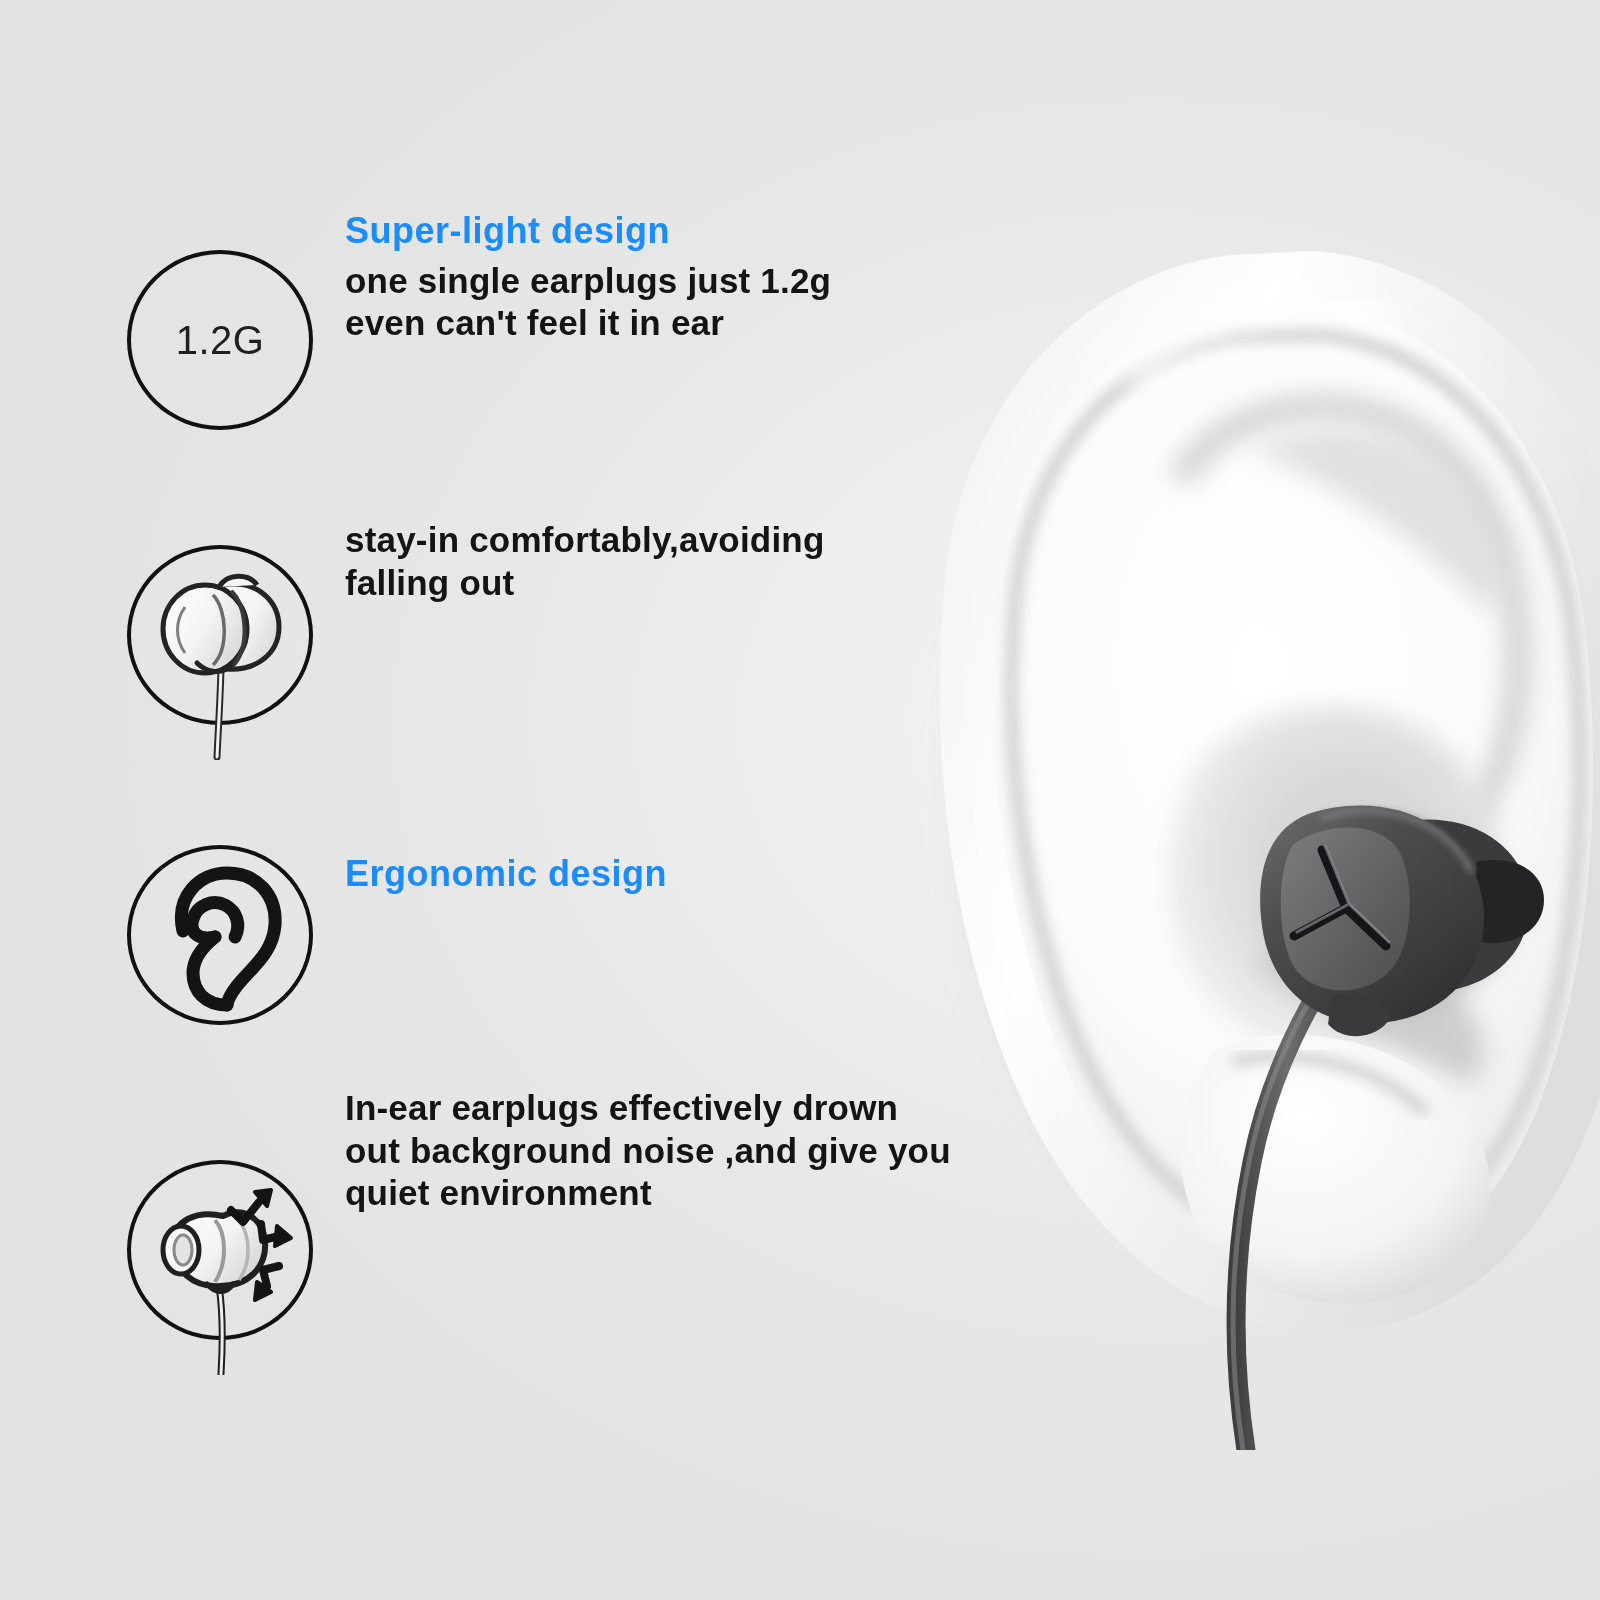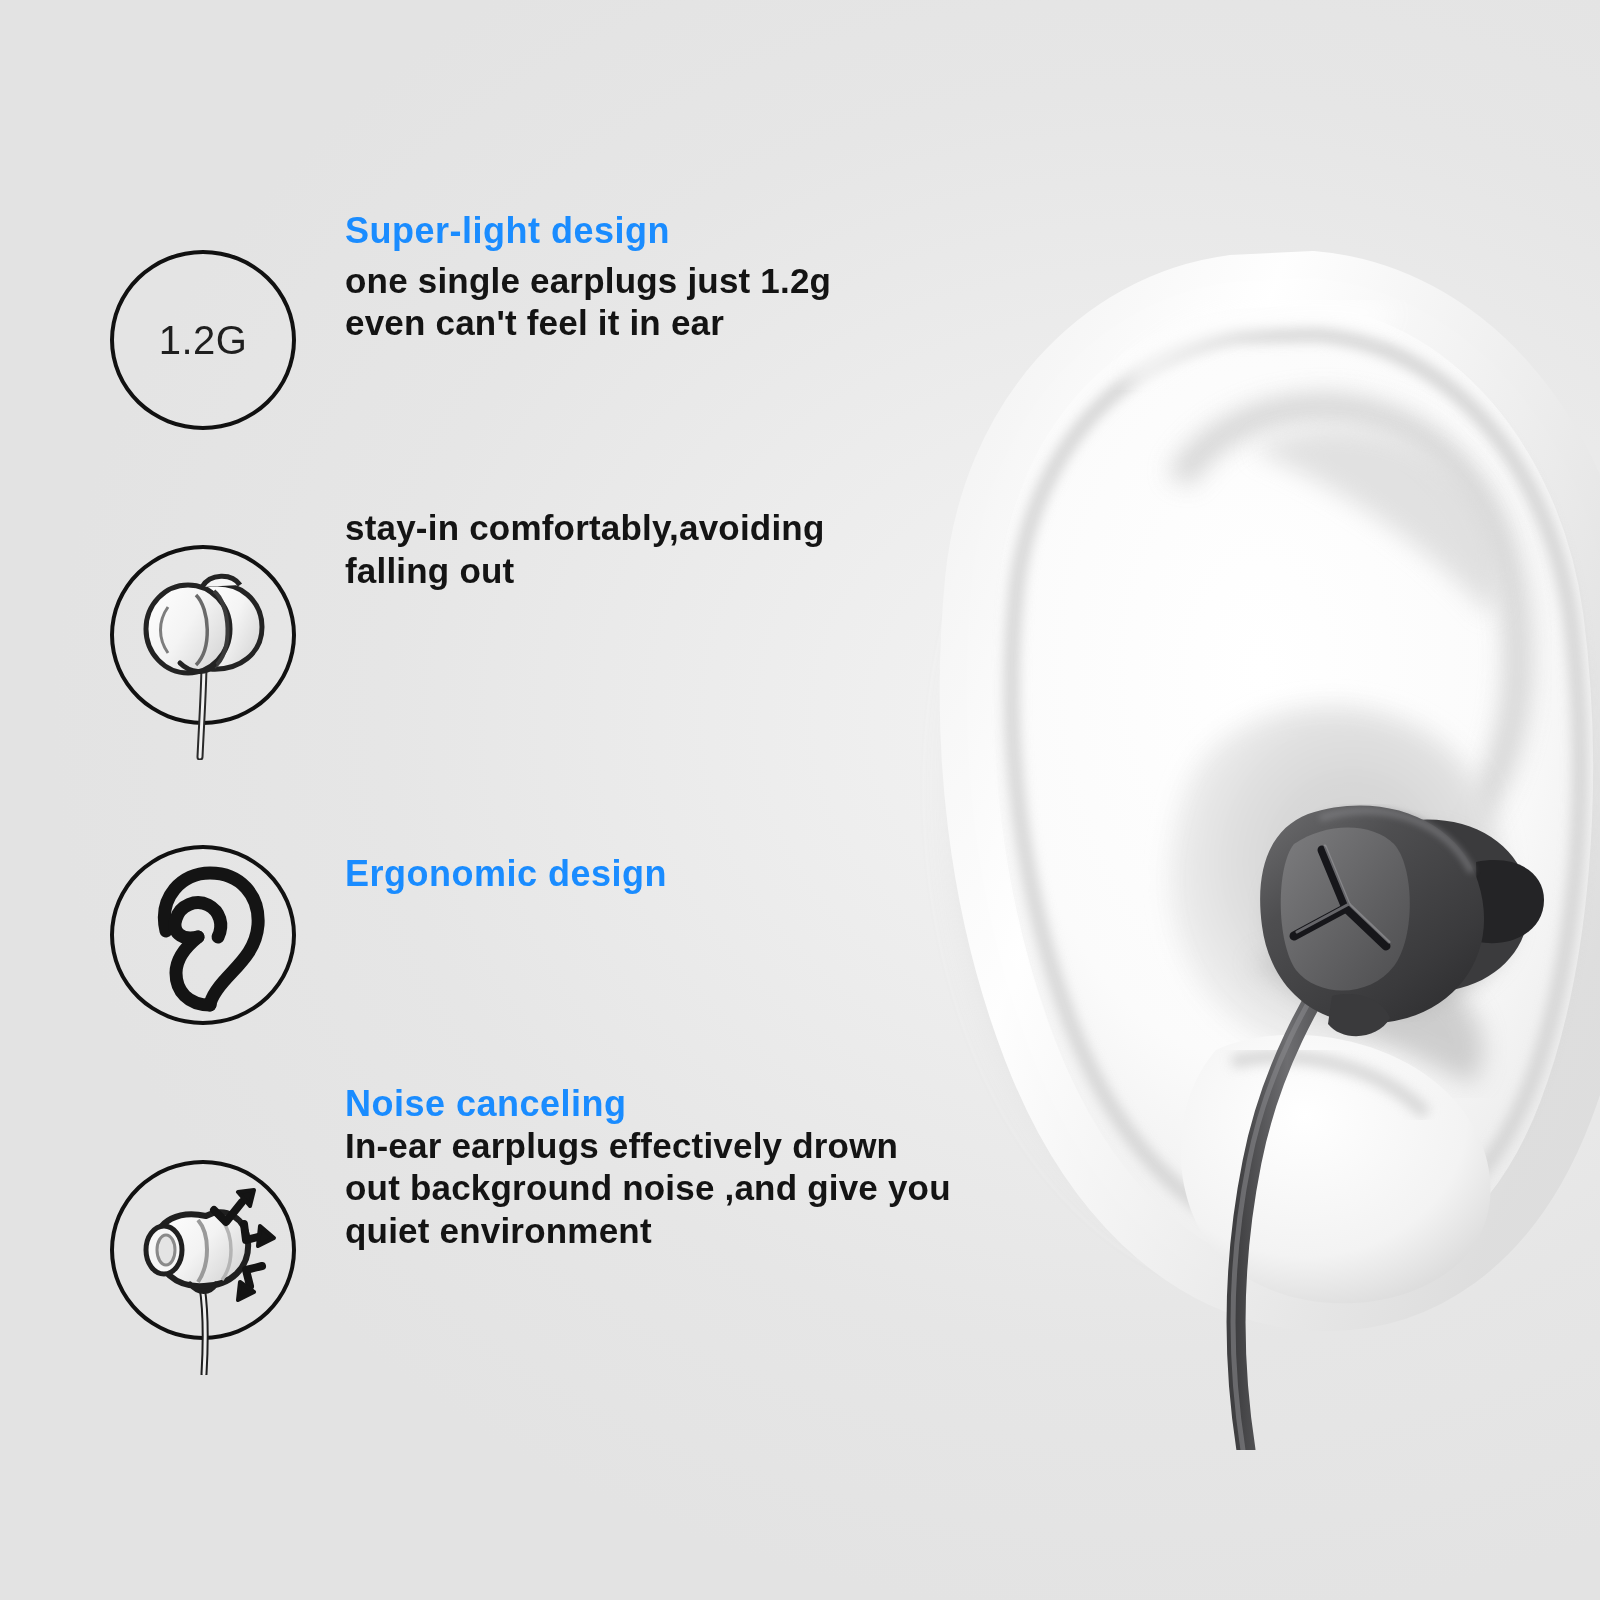--- a/index.html
+++ b/index.html
@@ -34,21 +34,21 @@
     width: 1080px;
     height: 1600px;
   }
   .feature-row {
     position: absolute;
     left: 0;
     width: 1080px;
   }
   .feature-icon-wrap {
     position: absolute;
-    left: 110px;
+    left: 127px;
     top: 0;
     width: 186px;
     height: 180px;
   }
   .icon-circle {
     position: absolute;
     left: 0;
     top: 0;
     width: 186px;
     height: 180px;
@@ -107,21 +107,21 @@
     white-space: pre-line;
   }
 
   
   #row-0 { top: 212px; }
   #row-0 .feature-icon-wrap { top: 38px; }
   #row-0 .feature-desc { margin-top: 10px; }
 
   #row-1 { top: 507px; }
   #row-1 .feature-icon-wrap { top: 38px; }
-  #row-1 .feature-desc { }
+  #row-1 .feature-desc { margin-top: 12px; }
 
   #row-2 { top: 845px; }
   #row-2 .feature-icon-wrap { top: 0px; }
   #row-2 .feature-title { margin-top: 10px; }
   #row-2 .feature-desc { margin-top: 18px; }
 
   #row-3 { top: 1085px; }
   #row-3 .feature-icon-wrap { top: 75px; }
   #row-3 .feature-desc { margin-top: 2px; }
 </style>
@@ -399,21 +399,20 @@
               <path d="M 134 64 L 136 80 L 152 76" fill="none"></path>
               <path d="M 150 66 L 164 78 L 148 86 Z" stroke-width="4"></path>
 
               <path d="M 152 106 L 136 110 L 140 126" fill="none"></path>
               <path d="M 130 122 L 144 132 L 128 140 Z" stroke-width="4"></path>
             </g>
           </svg>
         </div>
       </div>
       <div class="feature-text">
-        <p class="feature-title">Noise canceling</p>
         <p class="feature-desc">In-ear earplugs effectively drown
 out background noise ,and give you
 quiet environment</p>
       </div>
     </div>
 
   </div>
 </div>
 
 </body></html>

